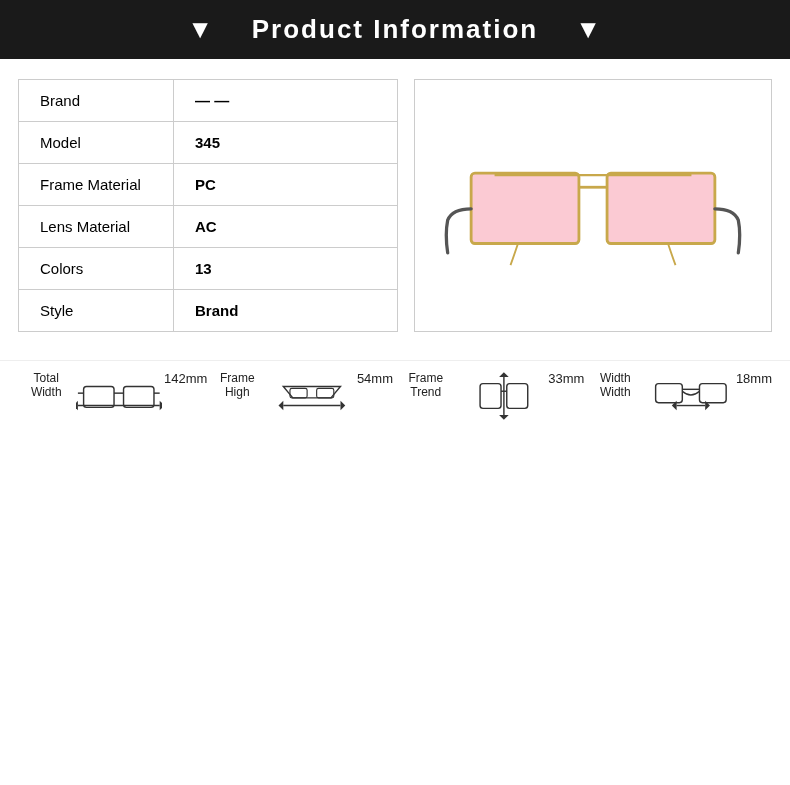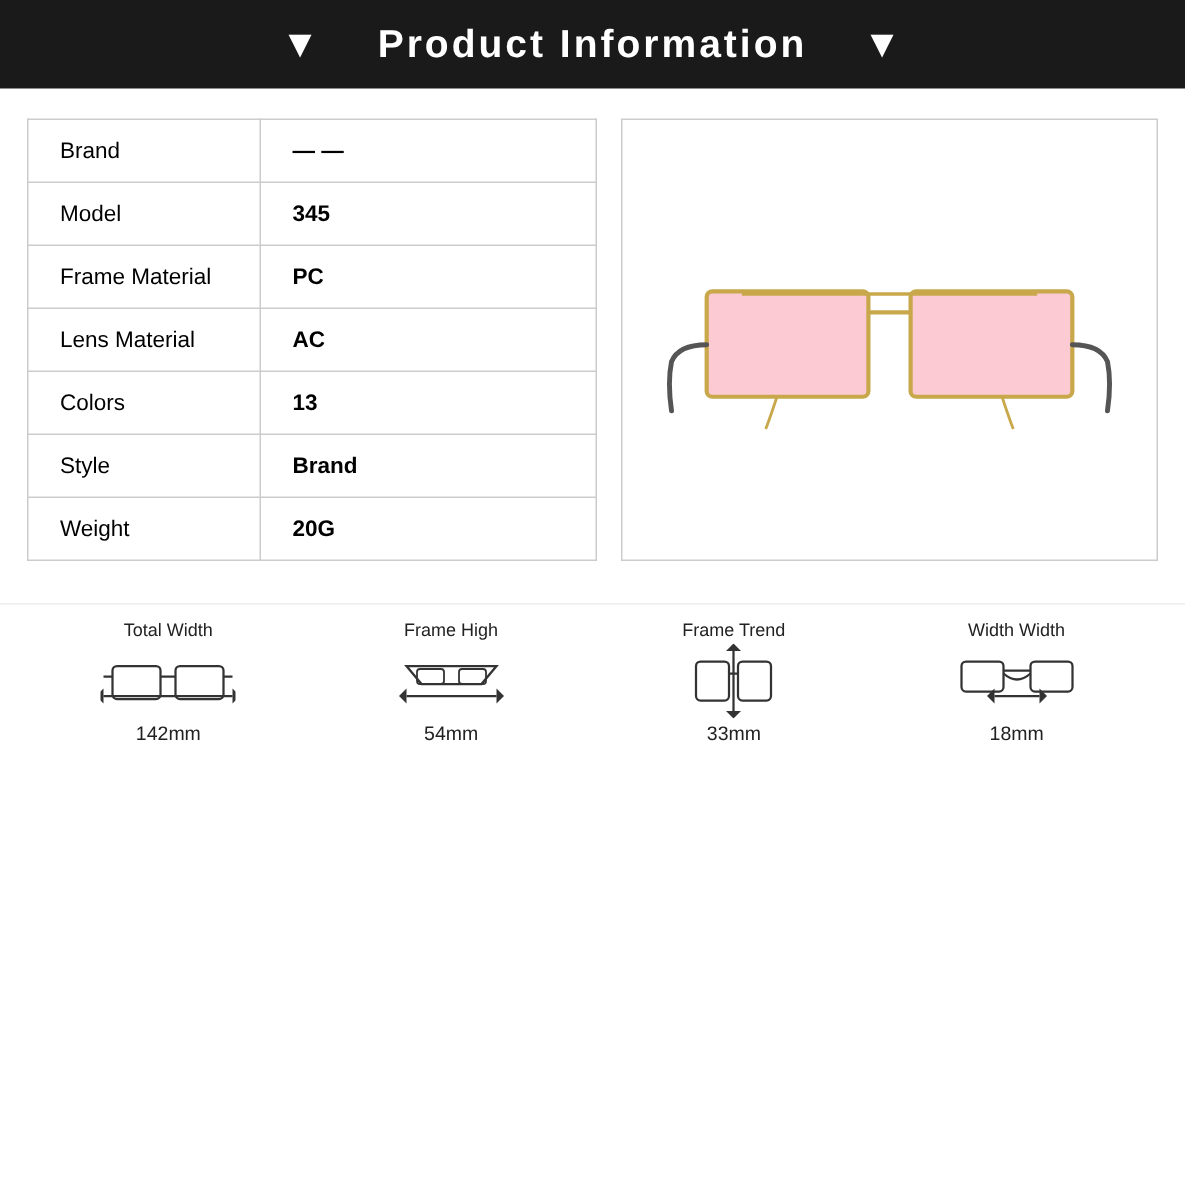--- a/index.html
+++ b/index.html
@@ -72,22 +72,22 @@
     .measurements {
       padding: 10px 18px 18px;
       display: flex;
       justify-content: space-around;
       align-items: flex-start;
       border-top: 1px solid #eee;
       margin-top: 8px;
     }
     .measure-item {
       display: flex;
-      flex-direction: column;
-      align-items: center;
+      flex-direction: row;
+      align-items: flex-start;
       gap: 2px;
     }
     .measure-label {
       font-size: 12px;
       color: #222;
       text-align: center;
       font-weight: normal;
     }
     .measure-icon {
       width: 90px;
@@ -131,24 +131,20 @@
             <td>AC</td>
           </tr>
           <tr>
             <td>Colors</td>
             <td>13</td>
           </tr>
           <tr>
             <td>Style</td>
             <td>Brand</td>
           </tr>
-          <tr>
-            <td>Weight</td>
-            <td>20G</td>
-          </tr>
         </tbody>
     </table>
   </div>
 
   <div class="image-section">
 
     <svg class="sunglasses-img" viewBox="0 0 320 170" xmlns="http://www.w3.org/2000/svg">
 
       <rect x="30" y="50" width="115" height="75" rx="4" ry="4" fill="#f9b4c0" fill-opacity="0.7" stroke="#c8a84b" stroke-width="3"></rect>
 

